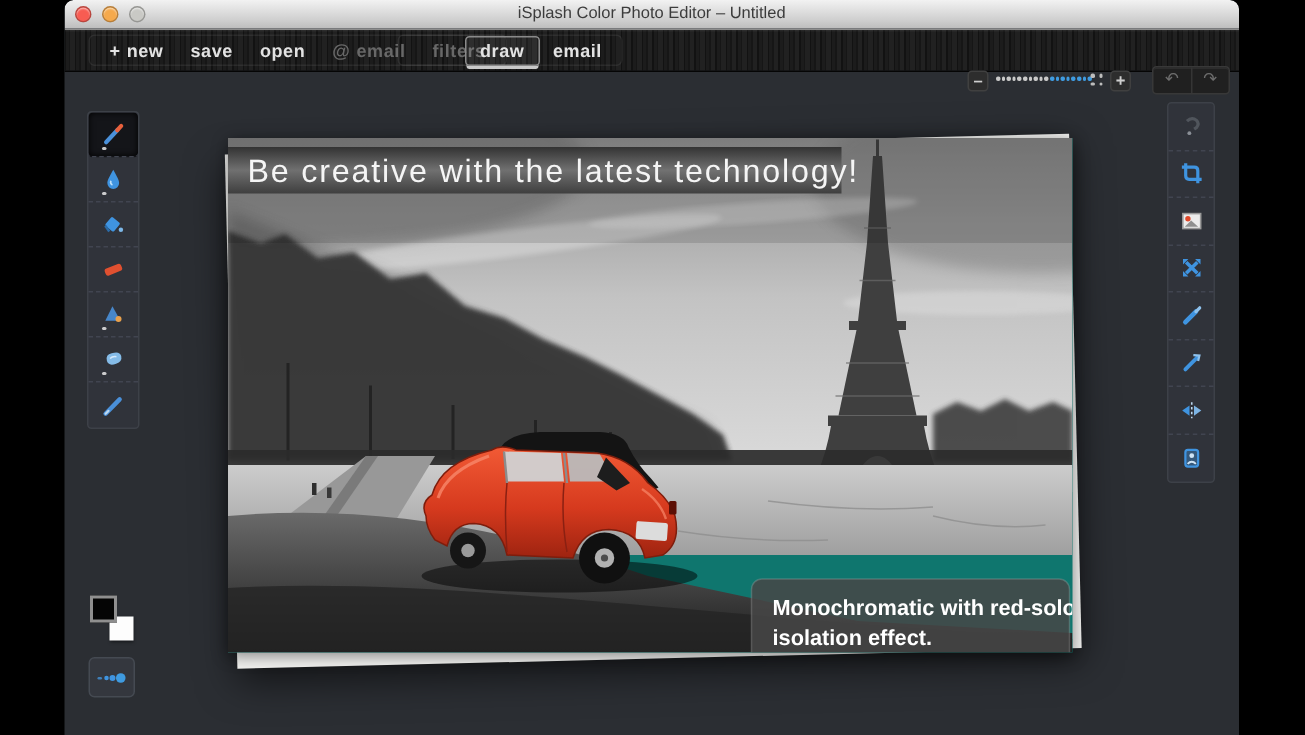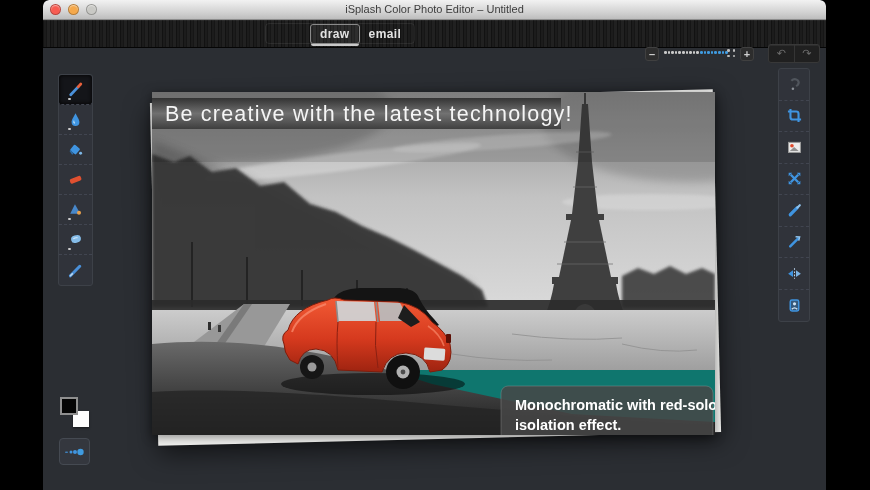--- a/index.html
+++ b/index.html
@@ -93,20 +93,27 @@
     <div class="titlebar">
       <div class="traffic">
         <span class="tl close"></span>
         <span class="tl min"></span>
         <span class="tl zoom"></span>
       </div>
       <div class="titletext">iSplash Color Photo Editor – Untitled</div>
     </div>
 
     <div class="toolbar">
+      <div class="tbgroup" style="left:16px;">
+        <span class="tbbtn"><span class="plusglyph">+</span><span>new</span></span>
+        <span class="tbbtn">save</span>
+        <span class="tbbtn">open</span>
+        <span class="tbbtn dim"><span class="atglyph">@</span><span>email</span></span>
+        <span class="tbbtn dim">filters</span>
+      </div>
       <div class="tbgroup" style="left:222px;">
         <span class="tbbtn active">draw</span>
         <span class="tbbtn">email</span>
       </div>
 
       <span class="sq-btn" style="left:602px;">–</span>
       <div class="dotrow" id="dotrow">
           <span class="dot"></span>
           <span class="dot"></span>
           <span class="dot"></span>

